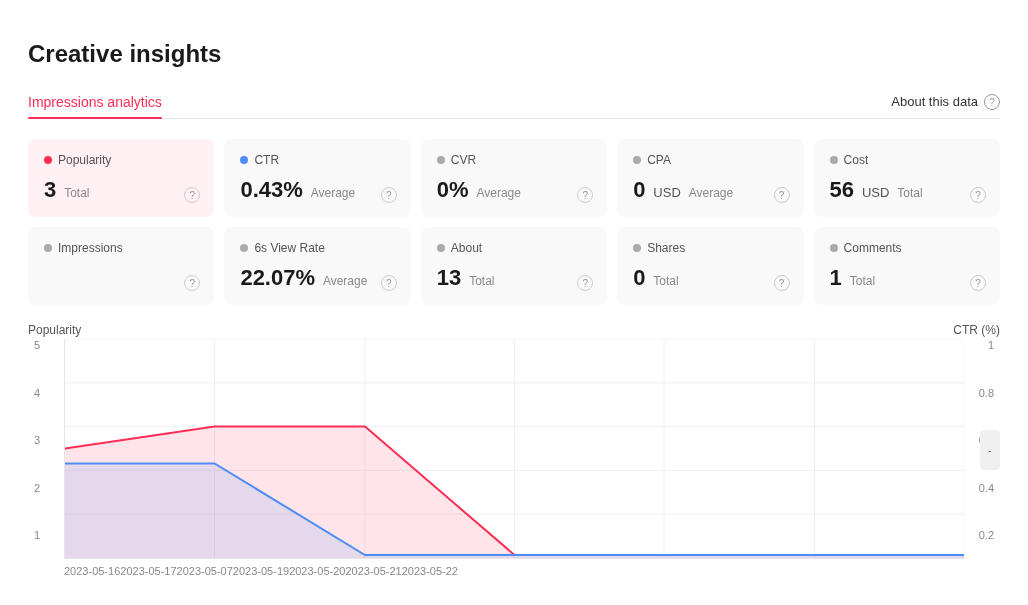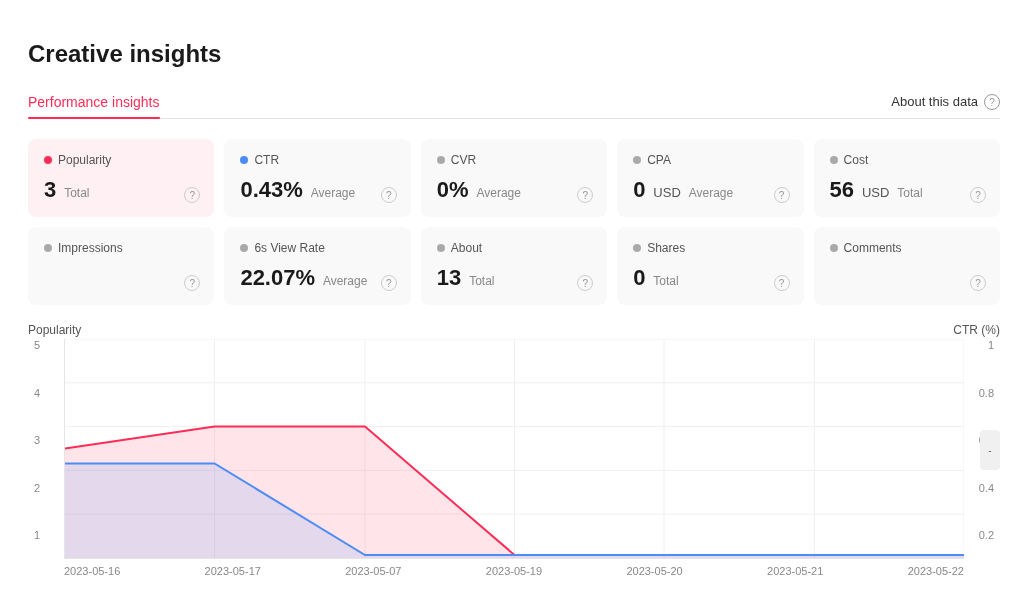--- a/index.html
+++ b/index.html
@@ -25,31 +25,31 @@
     .metric-sub { font-size: 12px; color: #888; margin-left: 4px; text-align: center; }
     .help-btn { position: absolute; bottom: 14px; right: 14px; width: 16px; height: 16px; border-radius: 50%; border: 1px solid #ccc; display: inline-flex; align-items: center; justify-content: center; font-size: 10px; color: #999; cursor: pointer; background: transparent; }
     .chart-container { margin-top: 18px; position: relative; }
     .chart-labels { display: flex; justify-content: space-between; margin-bottom: 2px; }
     .chart-label-left { font-size: 12px; color: #555; }
     .chart-label-right { font-size: 12px; color: #555; }
     .chart-area { position: relative; height: 220px; border-left: 1px solid #e5e5e5; border-bottom: 1px solid #e5e5e5; }
     .chart-y-axis { position: absolute; left: -30px; top: 0; bottom: 0; display: flex; flex-direction: column; justify-content: space-between; font-size: 11px; color: #888; }
     .chart-y-axis-right { position: absolute; right: -30px; top: 0; bottom: 0; display: flex; flex-direction: column; justify-content: space-between; font-size: 11px; color: #888; text-align: right; }
     .chart-wrapper { position: relative; margin: 0 36px; }
-    .x-axis-labels { display: flex; justify-content: space-between; margin-top: 6px; font-size: 11px; color: #888; }
+    .x-axis-labels { display: flex; margin-top: 6px; font-size: 11px; color: #888; }
     .toggle-btn { position: absolute; right: -12px; top: 50%; transform: translateY(-50%); width: 20px; height: 40px; background: #f0f0f0; border-radius: 4px; display: flex; align-items: center; justify-content: center; cursor: pointer; font-size: 10px; color: #666; }
   </style>
 </head>
 <body>
 
 <div class="page">
   <h1 class="page-title">Creative insights</h1>
 
   <div class="tabs">
-    <div class="tab active">Performance insights</div>
+    <div class="tab active">Impressions analytics</div>
     <div class="tab-right">
       <span>About this data</span>
       <span class="help-icon">?</span>
     </div>
   </div>
 
   <div class="metrics-grid" id="row1">
       <div class="metric-card highlighted">
       <div class="metric-label">
         <span class="dot dot-red"></span>
@@ -153,20 +153,25 @@
         <span class="metric-value">0</span>
         
         <span class="metric-sub">Total</span>
       </div>
       <button class="help-btn">?</button>
     </div>
       <div class="metric-card">
       <div class="metric-label">
         <span class="dot dot-gray"></span>
         <span>Comments</span>
+      </div>
+      <div>
+        <span class="metric-value">1</span>
+        
+        <span class="metric-sub">Total</span>
       </div>
       <button class="help-btn">?</button>
     </div>
     </div>
 
   <div class="chart-container">
     <div class="chart-labels">
       <span class="chart-label-left">Popularity</span>
       <span class="chart-label-right">CTR (%)</span>
     </div>

